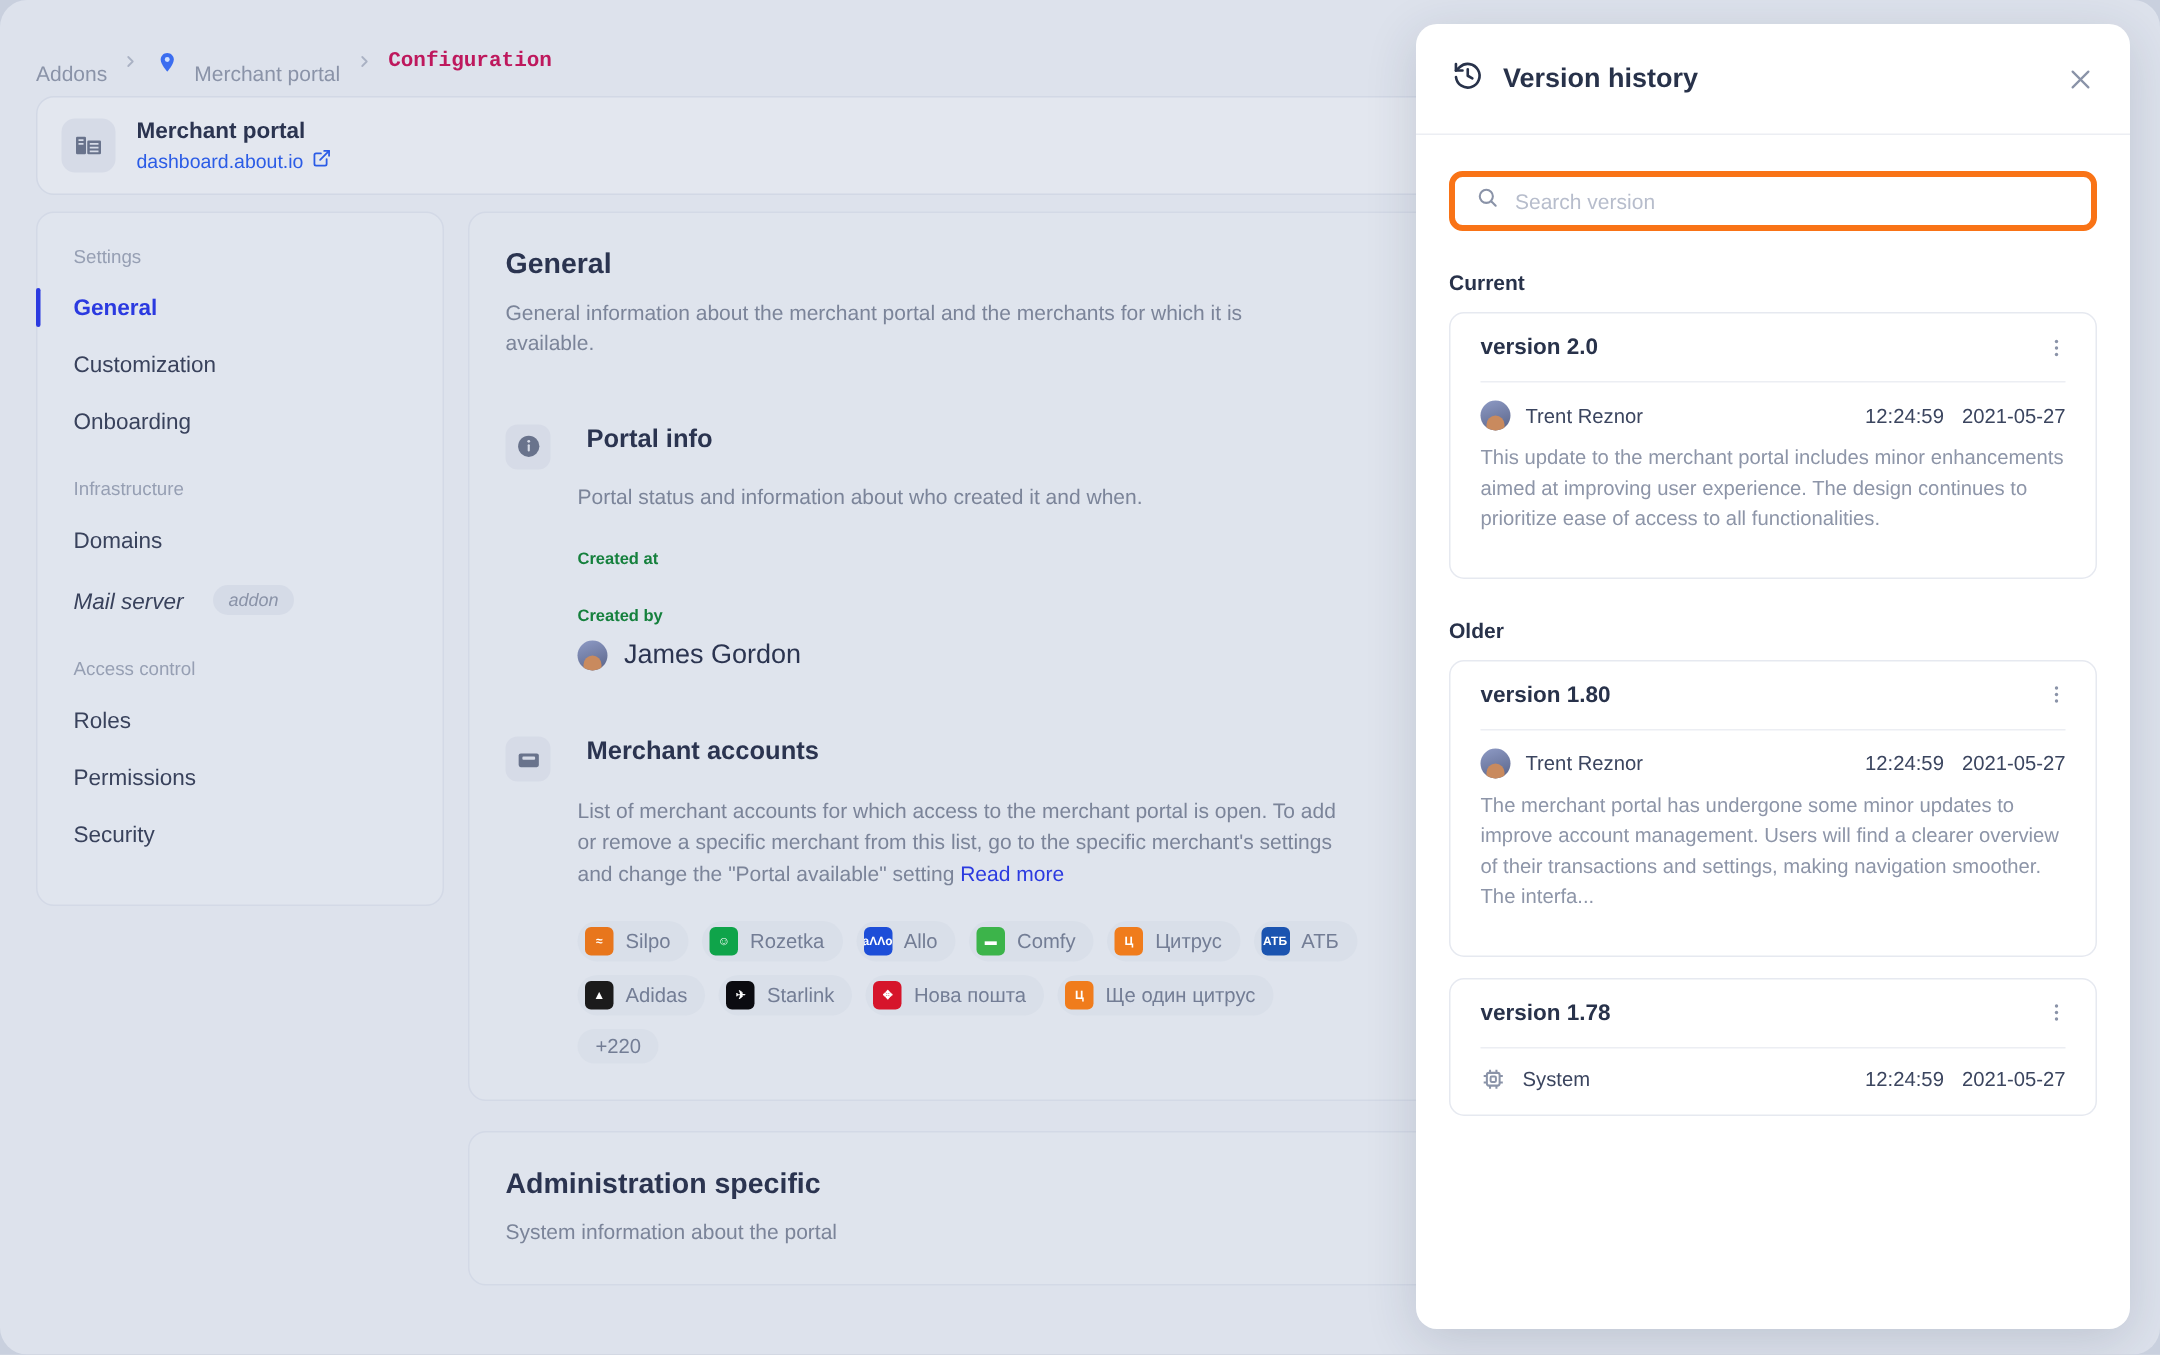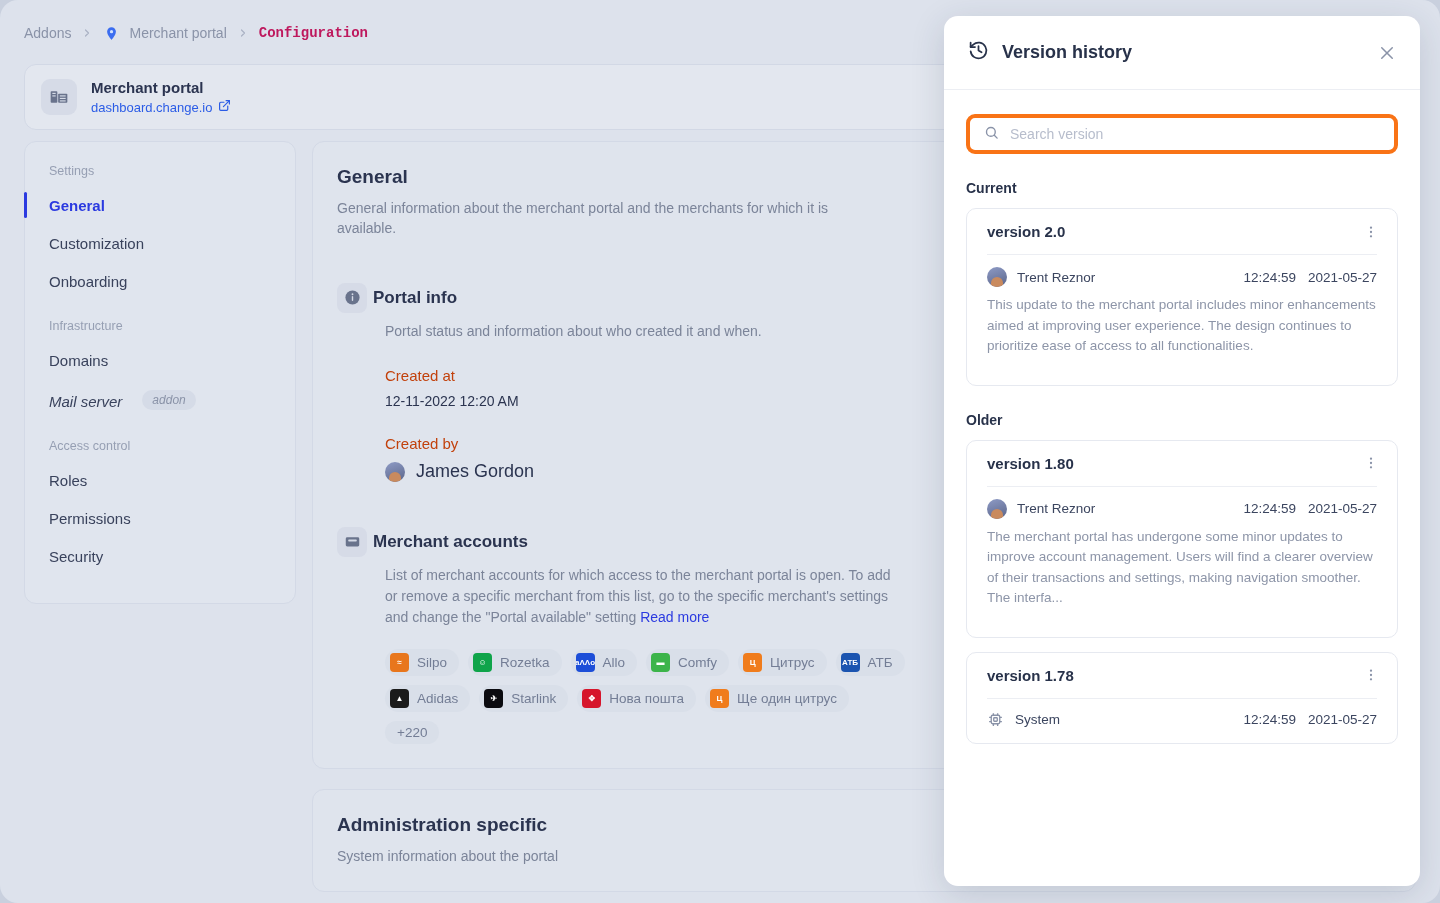--- a/index.html
+++ b/index.html
@@ -18,21 +18,21 @@
   }
 
   
   .breadcrumb {
     position: absolute; left: 24px; top: 25px;
     display: flex; align-items: center; gap: 10px;
     font-size: 14px;
   }
   .crumb { color: #8a93a8; }
   .crumb.active { color: #be185d; font-weight: 700; font-family: Liberation Mono, monospace; }
-  .crumb.link { color: #8a93a8; }
+  .crumb.link { color: #8a93a8; margin-top: 16px; }
   .crumb-sep { color: #aab2c4; font-size: 13px; display:flex; }
   .crumb-icon { width: 16px; height: 16px; display:flex; align-items:center; justify-content:center; }
 
   
   .portal-card {
     position: absolute; left: 24px; top: 64px;
     width: 1392px; height: 66px;
     background: #e3e7ef;
     border: 1px solid #d2d8e5;
     border-radius: 12px;
@@ -91,34 +91,34 @@
     background: #dfe4ed;
     border: 1px solid #d3d9e6;
     border-radius: 12px;
     padding: 24px;
     margin-bottom: 20px;
   }
   .section-title { font-size: 19px; font-weight: 700; color: #2b3450; margin-bottom: 10px; }
   .section-sub { font-size: 14px; color: #78melhor; color: #7b8499; line-height: 1.45; max-width: 540px; }
 
   .block { margin-top: 44px; }
-  .block-head { display: flex; align-items: center; gap: 6px; }
+  .block-head { display: flex; gap: 24px; }
   .block-icon {
     width: 30px; height: 30px; border-radius: 8px;
     background: #d6dbe7;
     display: flex; align-items: center; justify-content: center;
     color: #69738c; flex: 0 0 auto;
   }
   .block-title { font-size: 17px; font-weight: 700; color: #2b3450; }
   .block-body { margin-left: 48px; margin-top: 8px; }
   .block-desc { font-size: 14px; color: #7b8499; line-height: 1.48; max-width: 512px; }
   .read-more { color: #2b3ae0; font-size: 14px; }
 
   .field { margin-top: 26px; }
-  .field-label { font-size: 15px; color: #c2410c; margin-bottom: 9px; }
+  .field-label { font-size: 11px; color: #15803d; margin-bottom: 9px; font-weight: bold; }
   .field-value { font-size: 14px; color: #2b3450; }
   .field-user { display: flex; align-items: center; gap: 11px; font-size: 18px; color: #2b3450; }
 
   .avatar-sm {
     width: 20px; height: 20px; border-radius: 50%;
     background: linear-gradient(160deg,#8e9bc6,#5a6488);
     flex: 0 0 auto; position: relative; overflow: hidden;
   }
   .avatar-sm::after {
     content:""; position:absolute; left:4px; top:10px; width:12px; height:12px;
@@ -247,21 +247,21 @@
           <rect x="13" y="10" width="7" height="1.4" fill="#d6dbe7"></rect>
           <rect x="13" y="13" width="7" height="1.4" fill="#d6dbe7"></rect>
           <rect x="13" y="16" width="7" height="1.4" fill="#d6dbe7"></rect>
           <rect x="4" y="7" width="4" height="1.4" fill="#d6dbe7"></rect>
           <rect x="4" y="10" width="4" height="1.4" fill="#d6dbe7"></rect>
         </svg>
     </div>
     <div>
       <div class="portal-name">Merchant portal</div>
       <div class="portal-url">
-        <span>dashboard.change.io</span>
+        <span>dashboard.about.io</span>
         <span>
           <svg width="13" height="13" viewBox="0 0 24 24" fill="none" stroke="currentColor" stroke-width="2.2" stroke-linecap="round" stroke-linejoin="round">
               <path d="M18 13v6a2 2 0 0 1-2 2H5a2 2 0 0 1-2-2V8a2 2 0 0 1 2-2h6"></path>
               <polyline points="15 3 21 3 21 9"></polyline>
               <line x1="10" y1="14" x2="21" y2="3"></line>
             </svg>
         </span>
       </div>
     </div>
   </div>
@@ -301,21 +301,20 @@
                 <rect x="11" y="10" width="2" height="7" rx="1" fill="#d6dbe7"></rect>
                 <circle cx="12" cy="7.4" r="1.3" fill="#d6dbe7"></circle>
               </svg>
           </div>
           <div class="block-title">Portal info</div>
         </div>
         <div class="block-body">
           <div class="block-desc">Portal status and information about who created it and when.</div>
           <div class="field">
             <div class="field-label">Created at</div>
-            <div class="field-value">12-11-2022 12:20 AM</div>
           </div>
           <div class="field">
             <div class="field-label">Created by</div>
             <div class="field-user">
               <span class="avatar-sm"></span>
               <span>James Gordon</span>
             </div>
           </div>
         </div>
       </div>

